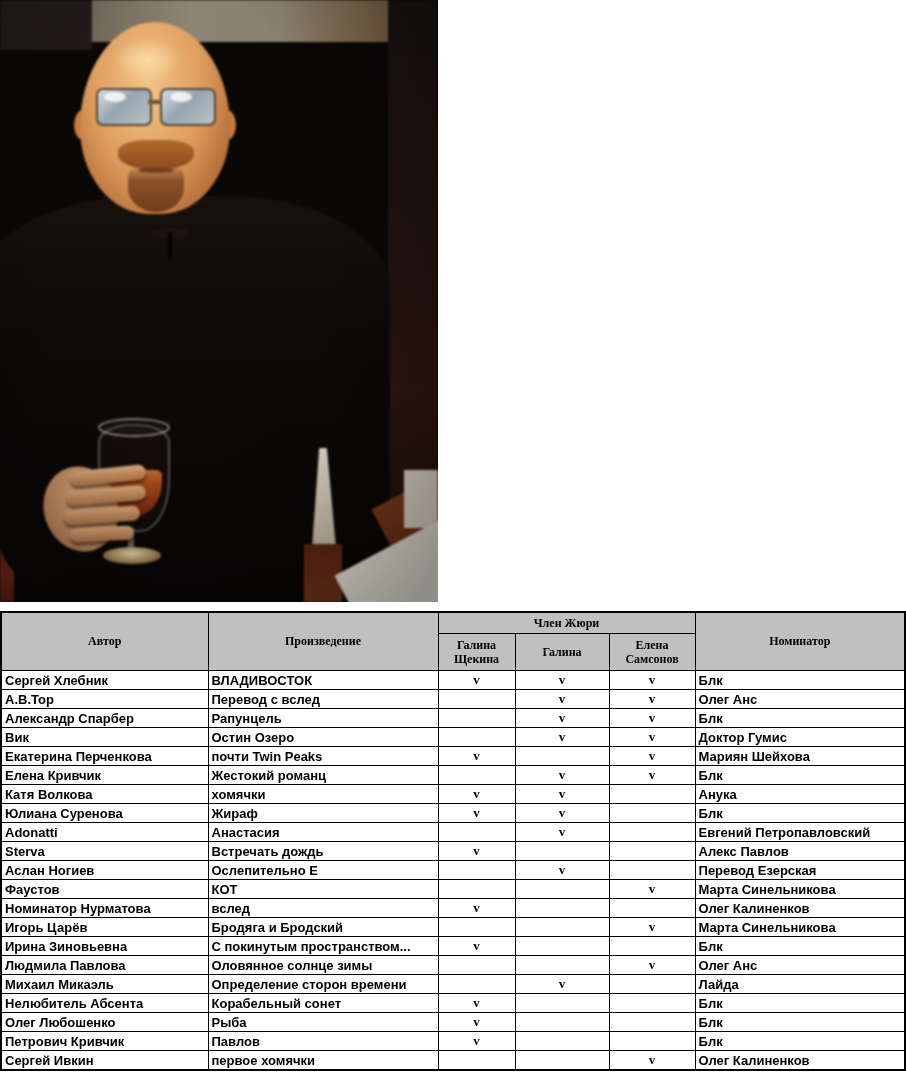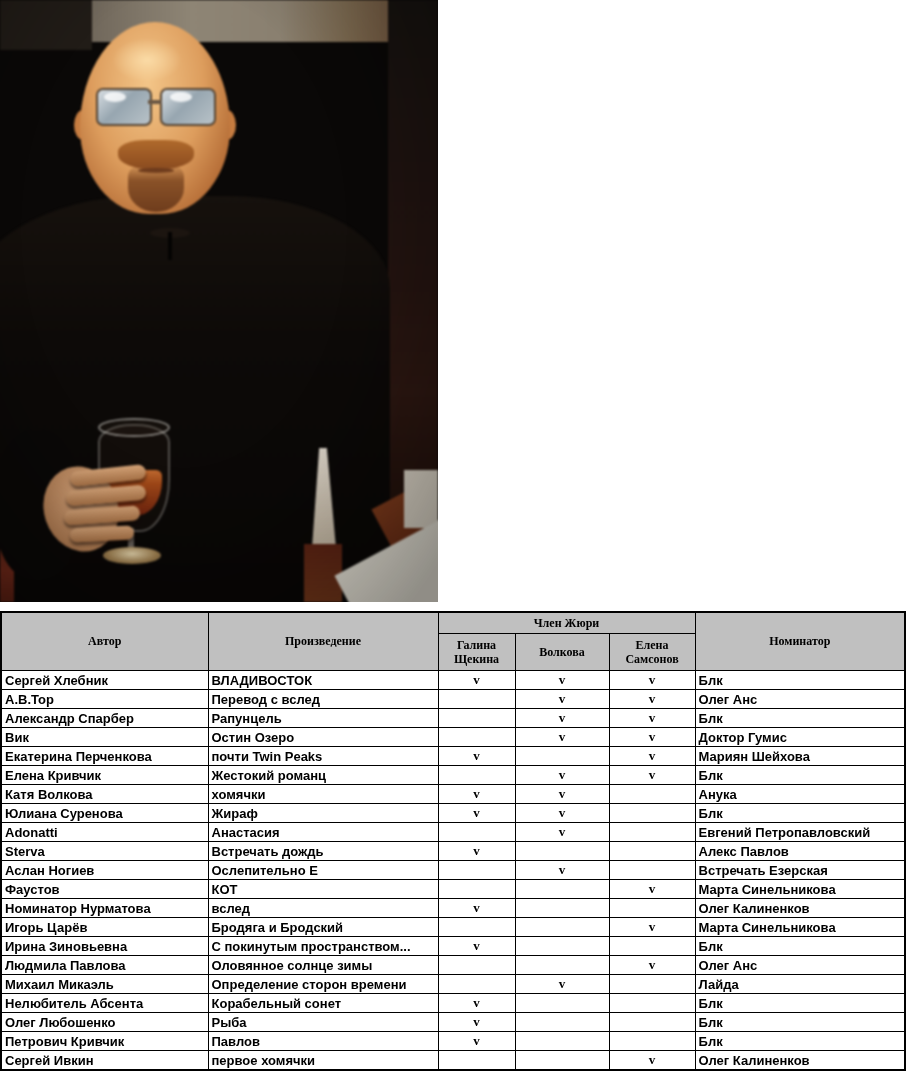--- a/index.html
+++ b/index.html
@@ -162,21 +162,21 @@
   </colgroup>
   <thead>
     <tr class="group-row">
       <th rowspan="2">Автор</th>
       <th rowspan="2">Произведение</th>
       <th colspan="3">Член Жюри</th>
       <th rowspan="2">Номинатор</th>
     </tr>
     <tr class="sub-row">
       <th>Галина Щекина</th>
-      <th>Волкова</th>
+      <th>Галина</th>
       <th>Елена Самсонов</th>
     </tr>
   </thead>
   <tbody>
       <tr>
         <td>Сергей Хлебник</td>
         <td>ВЛАДИВОСТОК</td>
         <td class="mark">v</td>
         <td class="mark">v</td>
         <td class="mark">v</td>
@@ -253,21 +253,21 @@
         <td class="mark"></td>
         <td class="mark"></td>
         <td>Алекс Павлов</td>
       </tr>
       <tr>
         <td>Аслан Ногиев</td>
         <td>Ослепительно Е</td>
         <td class="mark"></td>
         <td class="mark">v</td>
         <td class="mark"></td>
-        <td>Встречать Езерская</td>
+        <td>Перевод Езерская</td>
       </tr>
       <tr>
         <td>Фаустов</td>
         <td>КОТ</td>
         <td class="mark"></td>
         <td class="mark"></td>
         <td class="mark">v</td>
         <td>Марта Синельникова</td>
       </tr>
       <tr>

